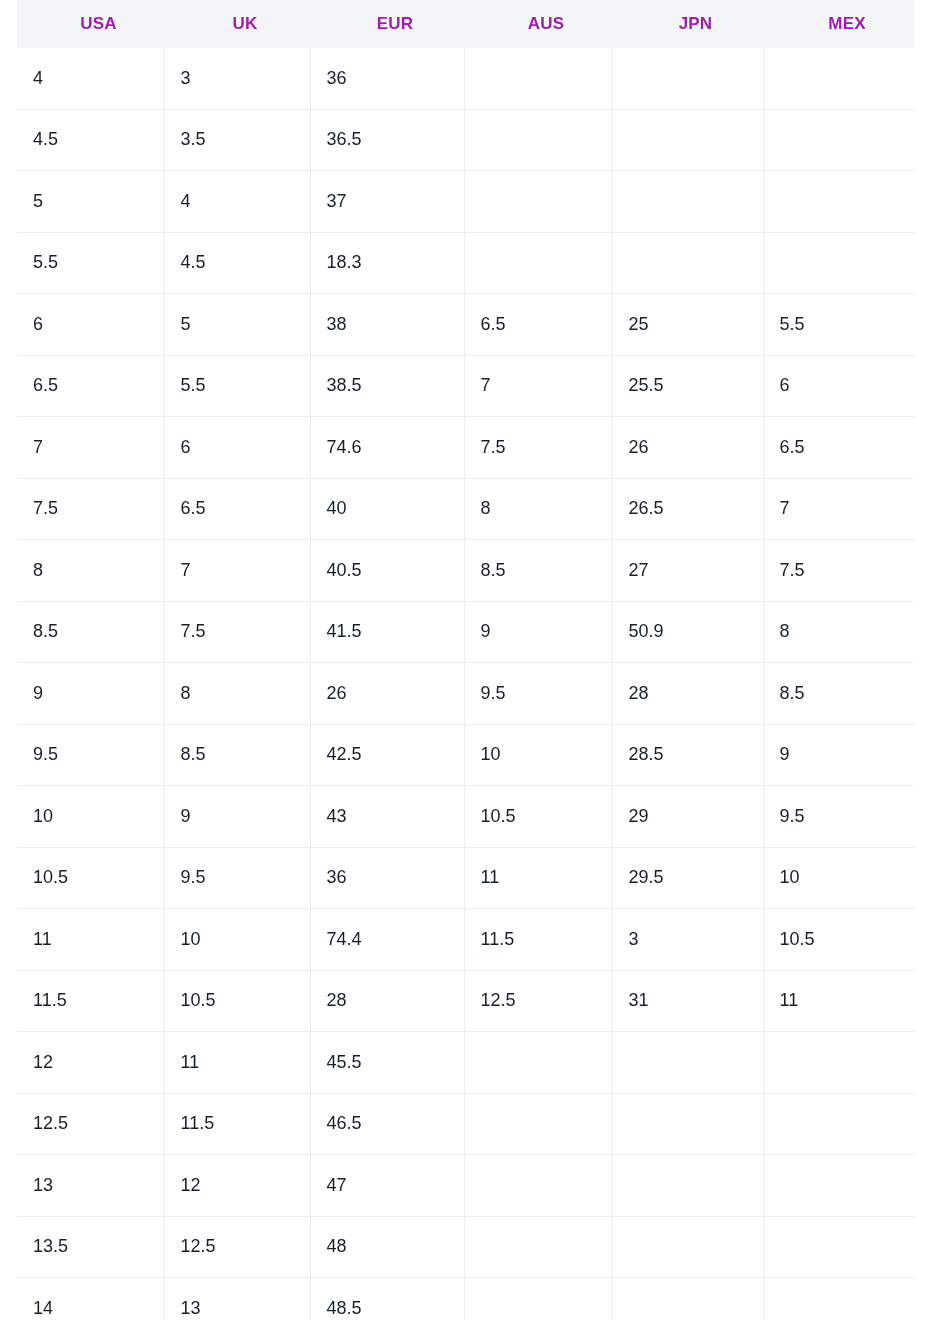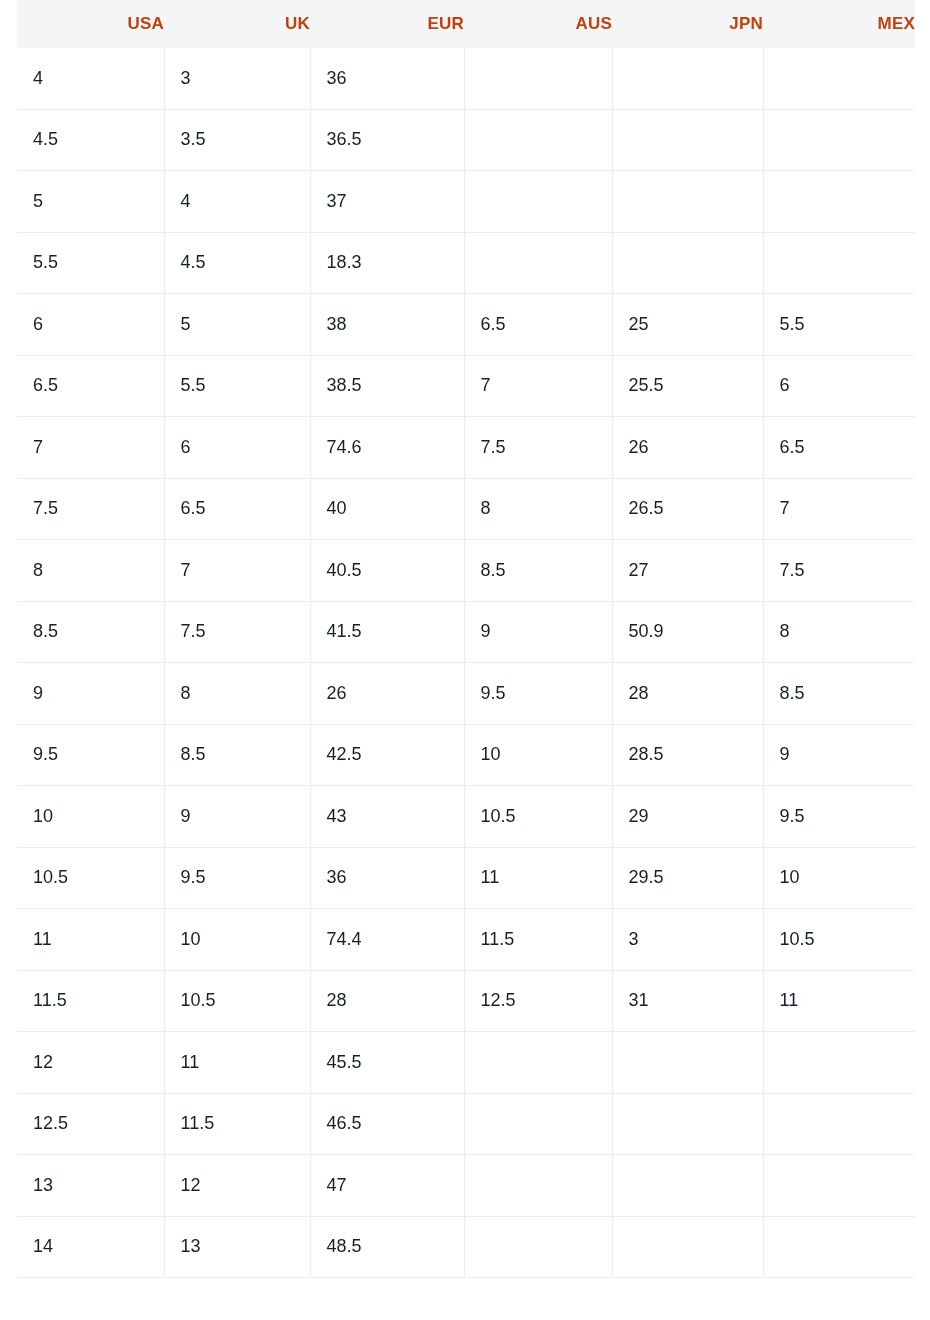--- a/index.html
+++ b/index.html
@@ -37,26 +37,26 @@
   table.size-table col.c-eur { width: 154px; }
   table.size-table col.c-aus { width: 148px; }
   table.size-table col.c-jpn { width: 151px; }
   table.size-table col.c-mex { width: 152px; }
 
   table.size-table thead th {
     background: #f4f5f7;
     height: 48px;
     padding: 0 0 0 16px;
     margin: 0;
-    text-align: right;
+    text-align: center;
     vertical-align: middle;
     font-weight: 700;
     font-size: 17px;
     letter-spacing: 0.2px;
-    color: #c2410c;
+    color: #a21caf;
     border: none;
   }
 
   table.size-table tbody td {
     height: 60.5px;
     padding: 0 0 0 16px;
     vertical-align: middle;
     text-align: left;
     font-weight: 400;
     font-size: 18px;
@@ -246,20 +246,28 @@
         </tr>
         <tr>
           <td>13</td>
           <td>12</td>
           <td>47</td>
           <td></td>
           <td></td>
           <td class="last-col"></td>
         </tr>
         <tr>
+          <td>13.5</td>
+          <td>12.5</td>
+          <td>48</td>
+          <td></td>
+          <td></td>
+          <td class="last-col"></td>
+        </tr>
+        <tr>
           <td>14</td>
           <td>13</td>
           <td>48.5</td>
           <td></td>
           <td></td>
           <td class="last-col"></td>
         </tr>
       </tbody>
   </table>
 </div>

